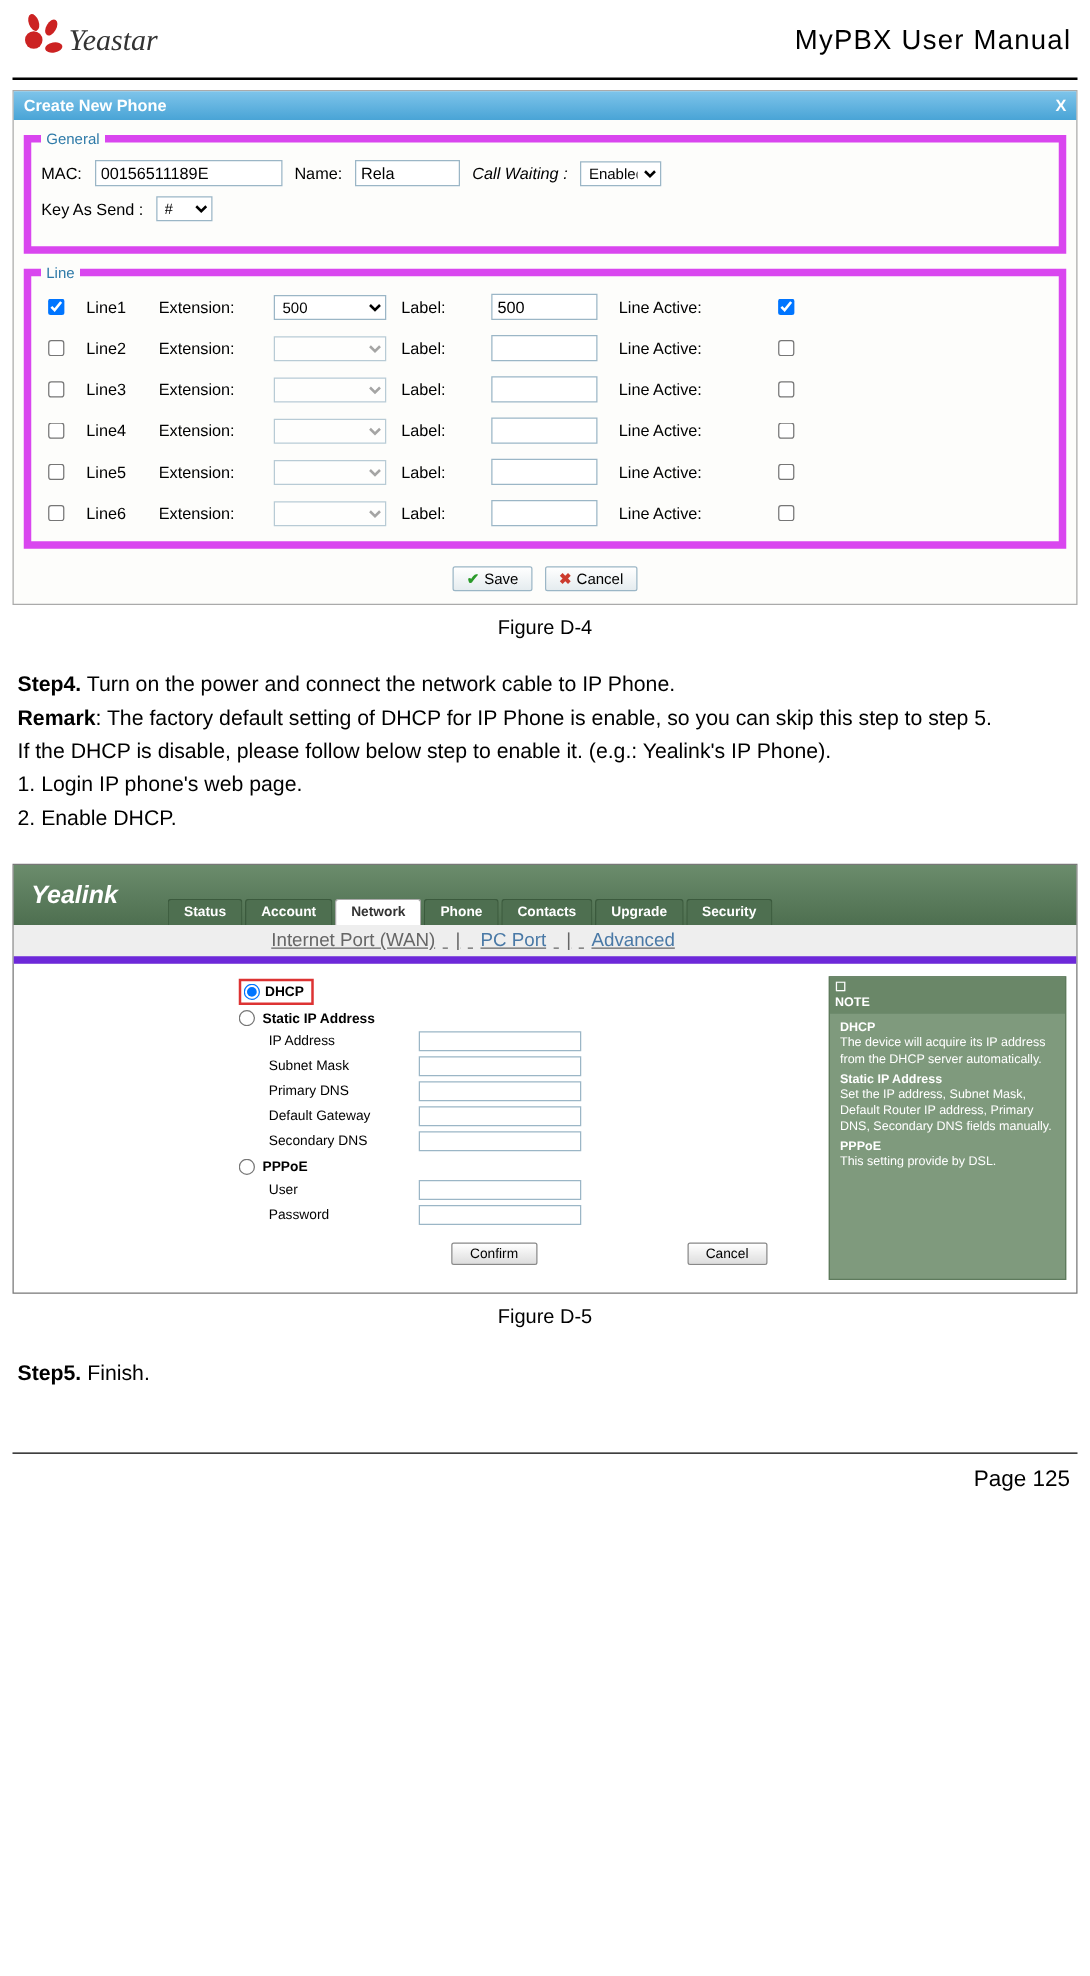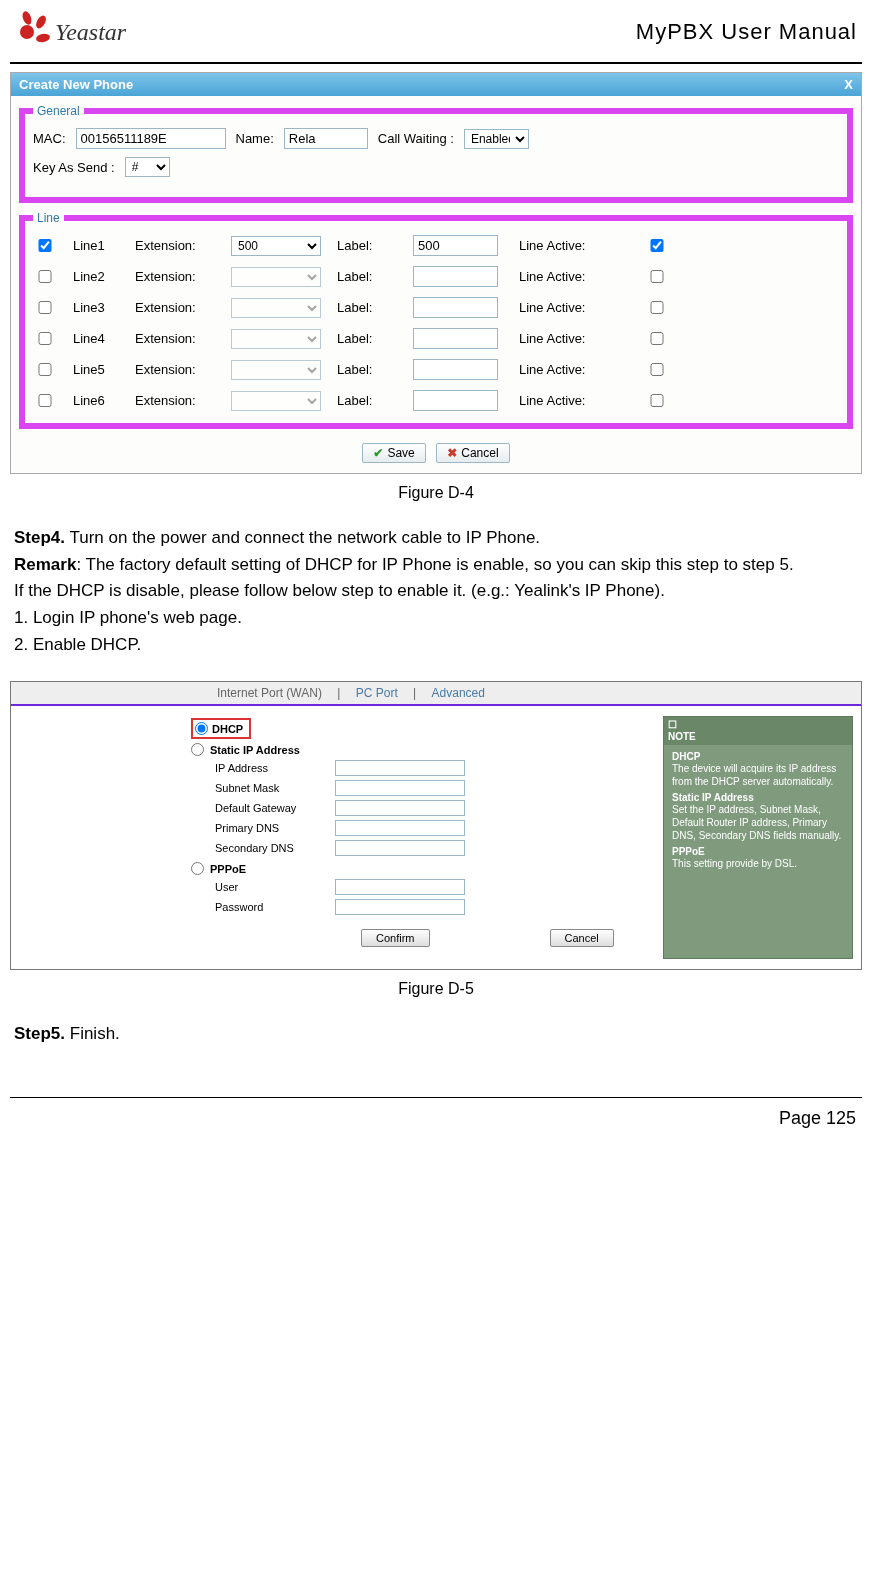--- a/index.html
+++ b/index.html
@@ -60,21 +60,21 @@
   .general-row {
     display: flex;
     align-items: center;
     gap: 10px;
     flex-wrap: wrap;
     margin-bottom: 8px;
   }
   .general-row .lbl { width: auto; text-align: right; }
   .lbl-mac { width: 90px; text-align: right; display:inline-block;}
   .lbl-name { width: 60px; text-align:right; display:inline-block;}
-  .lbl-callw { width: 100px; text-align:right; display:inline-block;}
+  .lbl-callw { width: 100px; text-align:right; display:inline-block;font-style:italic;}
   .lbl-keysend { width: 90px; text-align:right; display:inline-block;}
   input.txt {
     border: 1px solid #9bb6c6;
     background: #fff;
     font-size: 13px;
     padding: 2px 4px;
   }
   input.txt.mac { width: 150px; }
   input.txt.name { width: 84px; }
   select.sel {
@@ -86,20 +86,21 @@
   select.sel.enabled { width: 65px; }
   select.sel.key { width: 45px; }
 
   .line-grid {
     display: grid;
     grid-template-columns: 24px 46px 80px 90px 60px 90px 110px 24px;
     column-gap: 16px;
     row-gap: 10px;
     align-items: center;
     font-size: 13px;
+    gap: 12px;
   }
   .line-grid input[type=checkbox] { transform: scale(1.0); }
   .line-grid .ext-sel { width: 90px; }
   .line-grid .lbl-input { width: 85px; }
   .line-grid .la-lbl { white-space: nowrap; }
 
   .btn-row {
     text-align: center;
     padding: 6px 0 10px 0;
   }
@@ -165,24 +166,25 @@
     cursor: pointer;
     font-weight: bold;
   }
   .yl-tab.active {
     background: #fff;
     color: #333;
     border-color: #aaa;
   }
   .yl-subnav {
     background: #eee;
-    border-bottom: 2px solid #6d28d9;
-    font-size: 12px;
+    border-bottom: 6px solid #6d28d9;
+    font-size: 15px;
     padding: 4px 0 4px 200px;
     color: #666;
+    text-decoration: underline;
   }
   .yl-subnav span { margin: 0 6px; }
   .yl-subnav .sublink { color: #4a79a6; cursor:pointer; }
   .yl-body {
     display: flex;
   }
   .yl-form {
     flex: 1;
     padding: 12px 10px 10px 180px;
   }
@@ -354,20 +356,32 @@
 
   <div class="body-text">
     <p><span class="bold">Step4.</span><span> Turn on the power and connect the network cable to IP Phone.</span></p>
     <p><span class="bold">Remark</span><span>: The factory default setting of DHCP for IP Phone is enable, so you can skip this step to step 5.</span></p>
     <p>If the DHCP is disable, please follow below step to enable it. (e.g.: Yealink's IP Phone).</p>
     <p>1. Login IP phone's web page.</p>
     <p>2. Enable DHCP.</p>
   </div>
 
   <div class="yealink-box">
+    <div class="yl-header">
+      <div class="yl-logo">Yealink</div>
+      <div class="yl-tabs" id="yl-tabs">
+          <div class="yl-tab">Status</div>
+          <div class="yl-tab">Account</div>
+          <div class="yl-tab active">Network</div>
+          <div class="yl-tab">Phone</div>
+          <div class="yl-tab">Contacts</div>
+          <div class="yl-tab">Upgrade</div>
+          <div class="yl-tab">Security</div>
+        </div>
+    </div>
     <div class="yl-subnav">
       <span>Internet Port (WAN)</span>
       <span>|</span>
       <span class="sublink">PC Port</span>
       <span>|</span>
       <span class="sublink">Advanced</span>
     </div>
     <div class="yl-body">
       <div class="yl-form">
         <div class="yl-option dhcp">
@@ -382,25 +396,25 @@
         </div>
         <div class="yl-fieldrow">
             <span class="flbl">IP Address</span>
             <input class="fin" style="">
           </div>
         <div class="yl-fieldrow">
             <span class="flbl">Subnet Mask</span>
             <input class="fin" style="">
           </div>
         <div class="yl-fieldrow">
+            <span class="flbl">Primary DNS</span>
+            <input class="fin" style="">
+          </div>
+        <div class="yl-fieldrow">
             <span class="flbl">Default Gateway</span>
-            <input class="fin" style="">
-          </div>
-        <div class="yl-fieldrow">
-            <span class="flbl">Primary DNS</span>
             <input class="fin" style="">
           </div>
         <div class="yl-fieldrow">
             <span class="flbl">Secondary DNS</span>
             <input class="fin" style="">
           </div>
         <div class="yl-option" style="margin-top:6px;">
           <input type="radio" style=""> 
             <b>PPPoE</b>
         </div>

